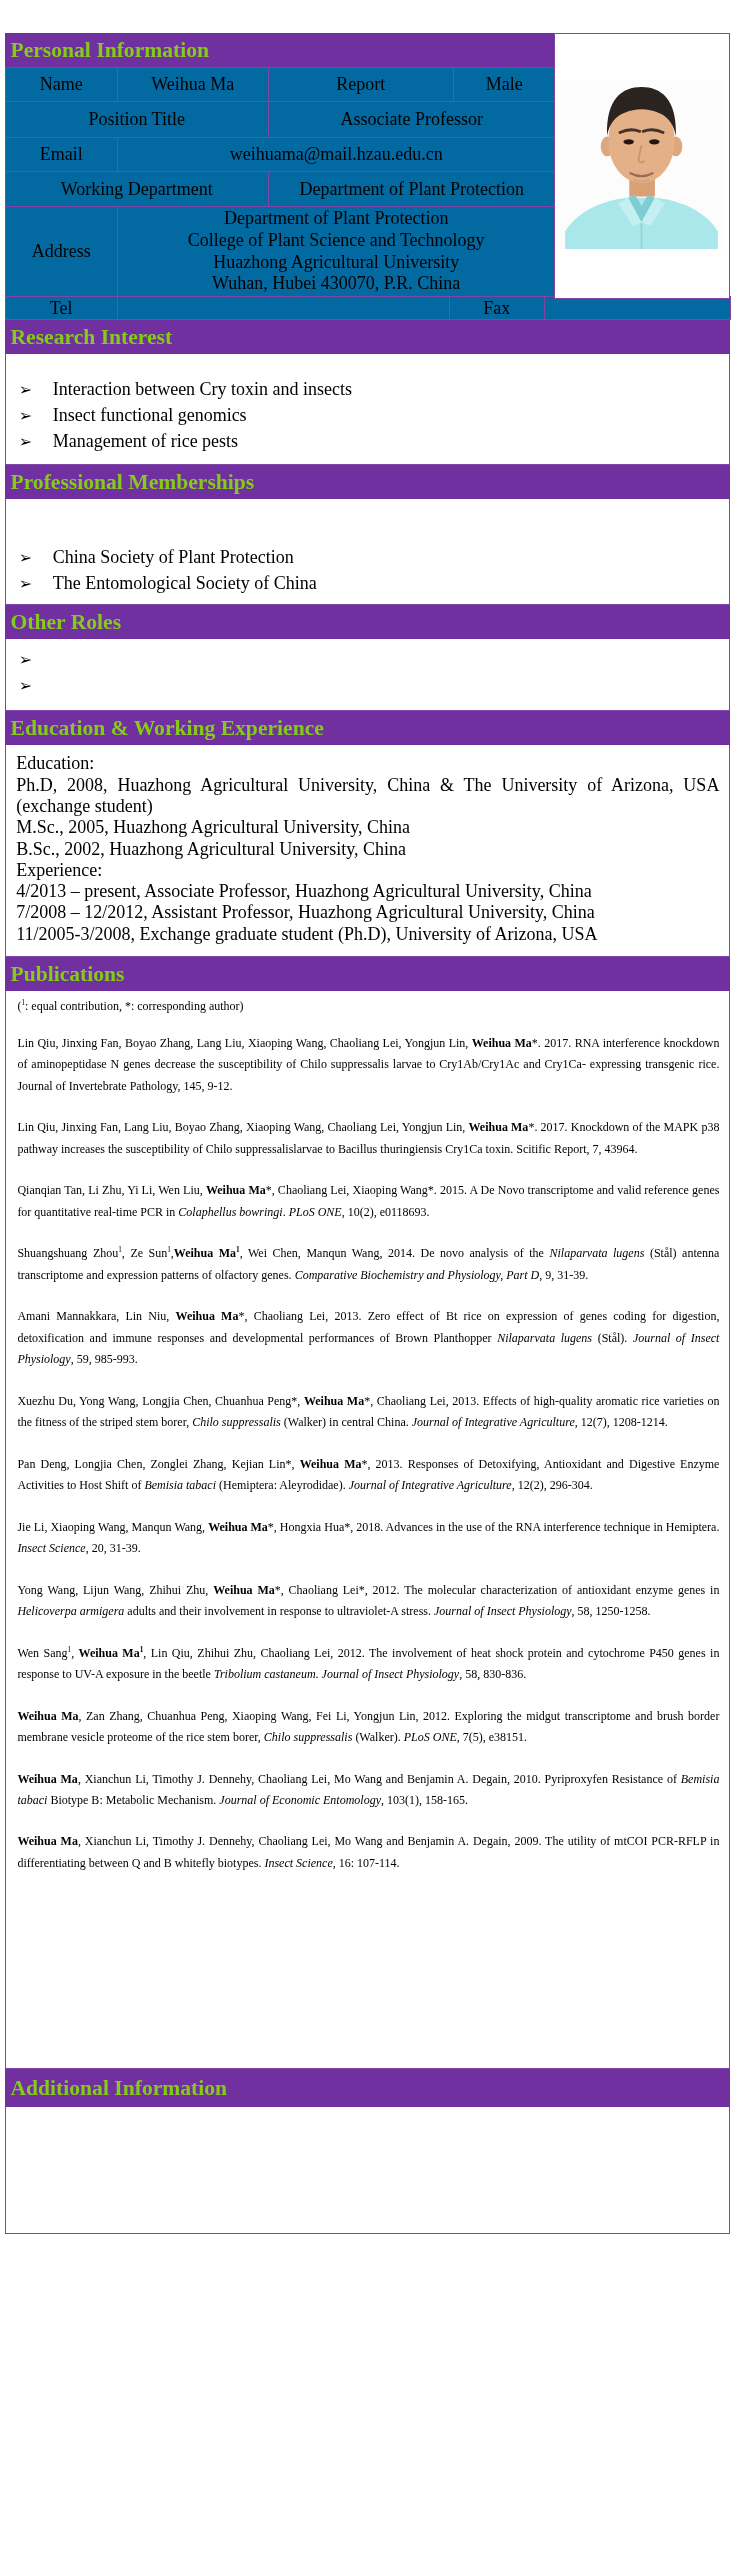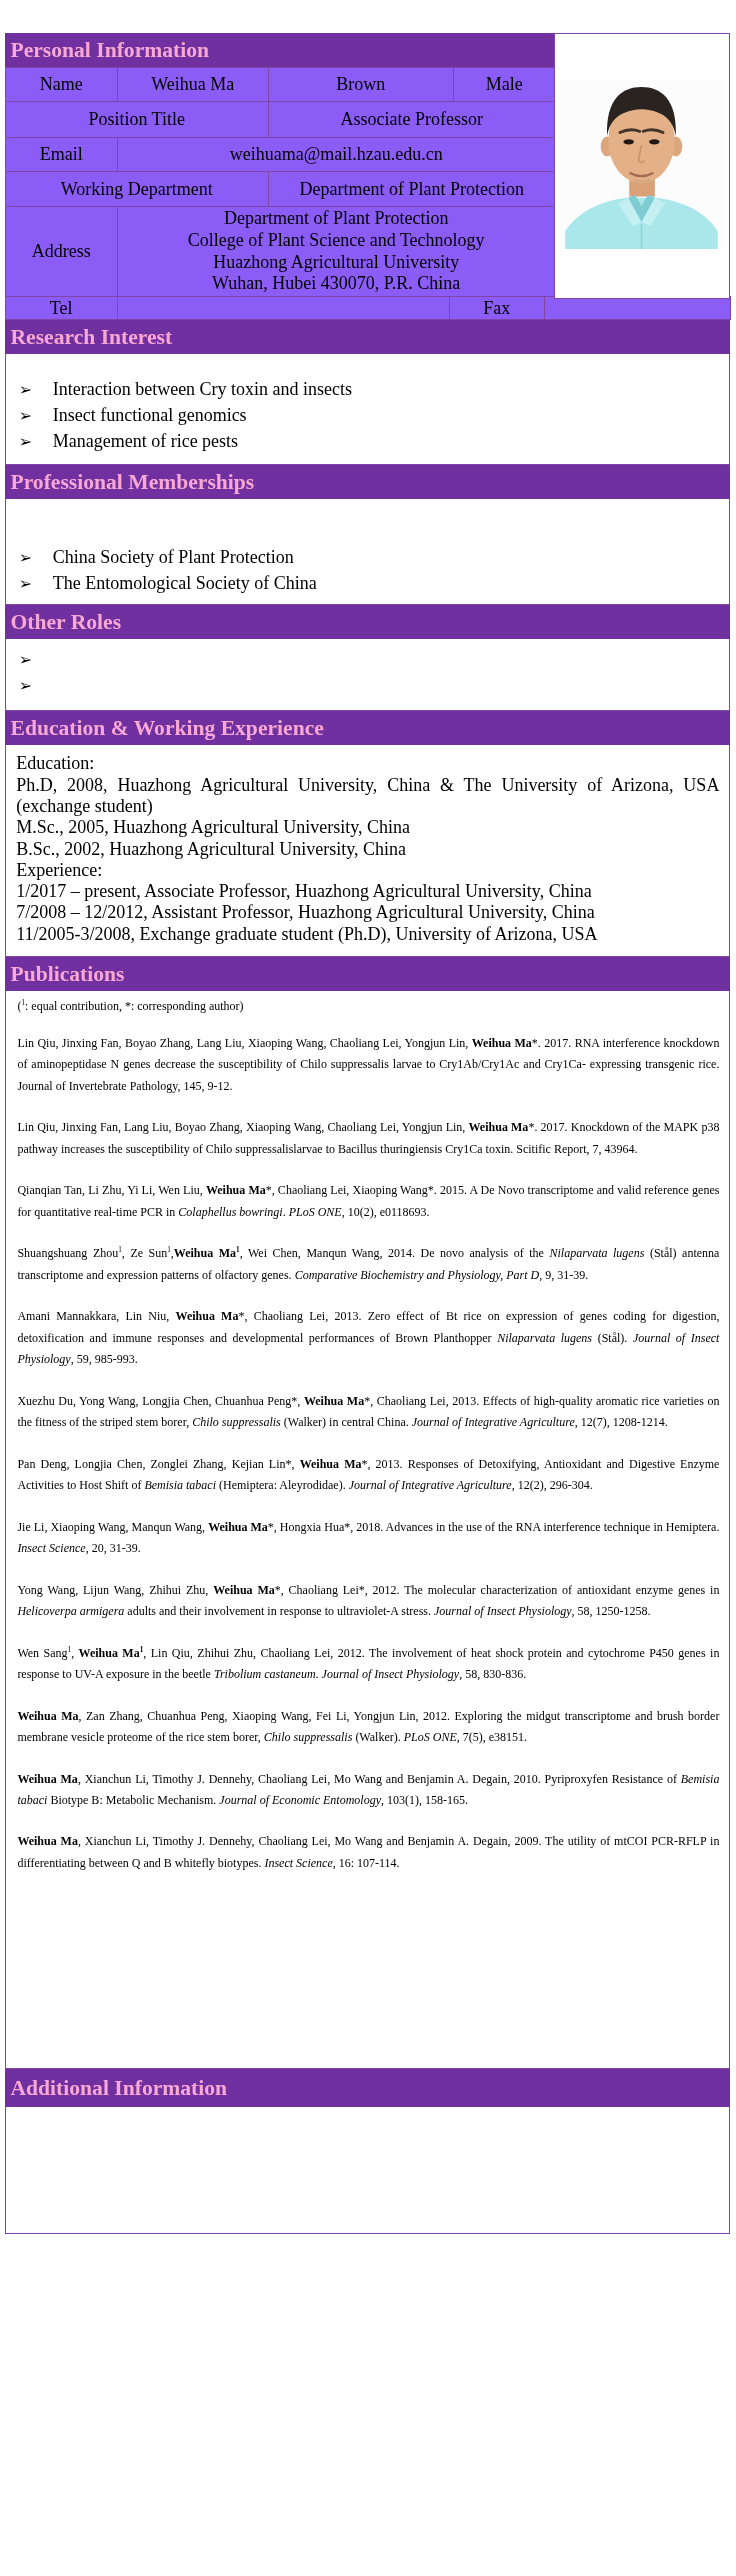--- a/index.html
+++ b/index.html
@@ -1,29 +1,29 @@
 <!DOCTYPE html>
 <html style="font-size:9.3px"><head>
 <meta charset="utf-8">
 <style>
   html,body{margin:0;padding:0;background:#ffffff;}
   body{width:736px;height:2576px;position:relative;font-family:"Liberation Serif",serif;color:#000;}
   .content{position:relative;margin:33px 5.8px 0 4.7px;width:725px;}
 
-  .bar{height:34px;background:#7030A0;color:#f9a8d4;font-weight:bold;font-size:21.6px;
+  .bar{height:34px;background:#7030A0;color:#84cc16;font-weight:bold;font-size:21.6px;
        display:flex;align-items:center;padding-left:5.8px;box-sizing:border-box;}
   .bar.tall{height:38px;}
 
   
   .pi-area{position:relative;}
   .pi-left{width:550px;}
   table.grid{border-collapse:collapse;table-layout:fixed;font-size:18px;}
   table.pi{width:550px;}
   table.telfax{width:725px;}
-  table.grid td{border:1.2px solid #8145a8;text-align:center;vertical-align:middle;padding:0;background:#8b5cf6;overflow:hidden;}
+  table.grid td{border:1.2px solid #8145a8;text-align:center;vertical-align:middle;padding:0;background:#0369a1;overflow:hidden;}
   td.addr{ text-align:left;padding:3.5px 5.8px 3.5px 7px;line-height:21.6px;}
   .photo-cell{position:absolute;top:0;left:549px;width:176px;height:266px;background:#fff;
               border:1.2px solid #8145a8;box-sizing:border-box;}
   svg.photo{display:block;margin:46px auto 0;}
 
   
   .box{border:1.2px solid #8145a8;border-top:none;box-sizing:border-box;background:#fff;}
   .box.ri{height:111px;padding-top:24.5px;}
   .box.pm{height:106px;padding-top:48px;}
   .box.or{height:72px;padding-top:10.5px;}
@@ -55,21 +55,21 @@
         <colgroup>
             <col style="width:112px">
             <col style="width:151px">
             <col style="width:185px">
             <col style="width:102px">
           </colgroup>
         <tbody>
             <tr style="height:34px">
           <td>Name</td>
           <td>Weihua Ma</td>
-          <td>Brown</td>
+          <td>Report</td>
           <td>Male</td>
         </tr>
         <tr style="height:36px">
           <td colspan="2">Position Title</td>
           <td colspan="2">Associate Professor</td>
         </tr>
         <tr style="height:34px">
           <td>Email</td>
           <td colspan="3">weihuama@mail.hzau.edu.cn</td>
         </tr>
@@ -180,21 +180,21 @@
 
   <div class="bar">
     <span>Education &amp; Working Experience</span>
   </div>
   <div class="box edu">
     <p class="edu-line">Education:</p>
     <p class="edu-line">Ph.D, 2008, Huazhong Agricultural University, China &amp; The University of Arizona, USA (exchange student)</p>
     <p class="edu-line">M.Sc., 2005, Huazhong Agricultural University, China</p>
     <p class="edu-line">B.Sc., 2002, Huazhong Agricultural University, China</p>
     <p class="edu-line">Experience:</p>
-    <p class="edu-line">1/2017 – present, Associate Professor, Huazhong Agricultural University, China</p>
+    <p class="edu-line">4/2013 – present, Associate Professor, Huazhong Agricultural University, China</p>
     <p class="edu-line">7/2008 – 12/2012, Assistant Professor, Huazhong Agricultural University, China</p>
     <p class="edu-line">11/2005-3/2008, Exchange graduate student (Ph.D), University of Arizona, USA</p>
   </div>
 
   <div class="bar">
     <span>Publications</span>
   </div>
   <div class="box pubs">
     <p class="pub-note"><span>(</span><sup>1</sup><span>: equal contribution, *: corresponding author)</span></p>
     <p class="pub"><span>Lin Qiu, Jinxing Fan, Boyao Zhang, Lang Liu, Xiaoping Wang, Chaoliang Lei, Yongjun Lin, </span><span class="b">Weihua Ma</span><span>*. 2017. RNA interference knockdown of aminopeptidase N genes decrease the susceptibility of Chilo suppressalis larvae to Cry1Ab/Cry1Ac and Cry1Ca- expressing transgenic rice. Journal of Invertebrate Pathology, 145, 9-12.</span></p>

